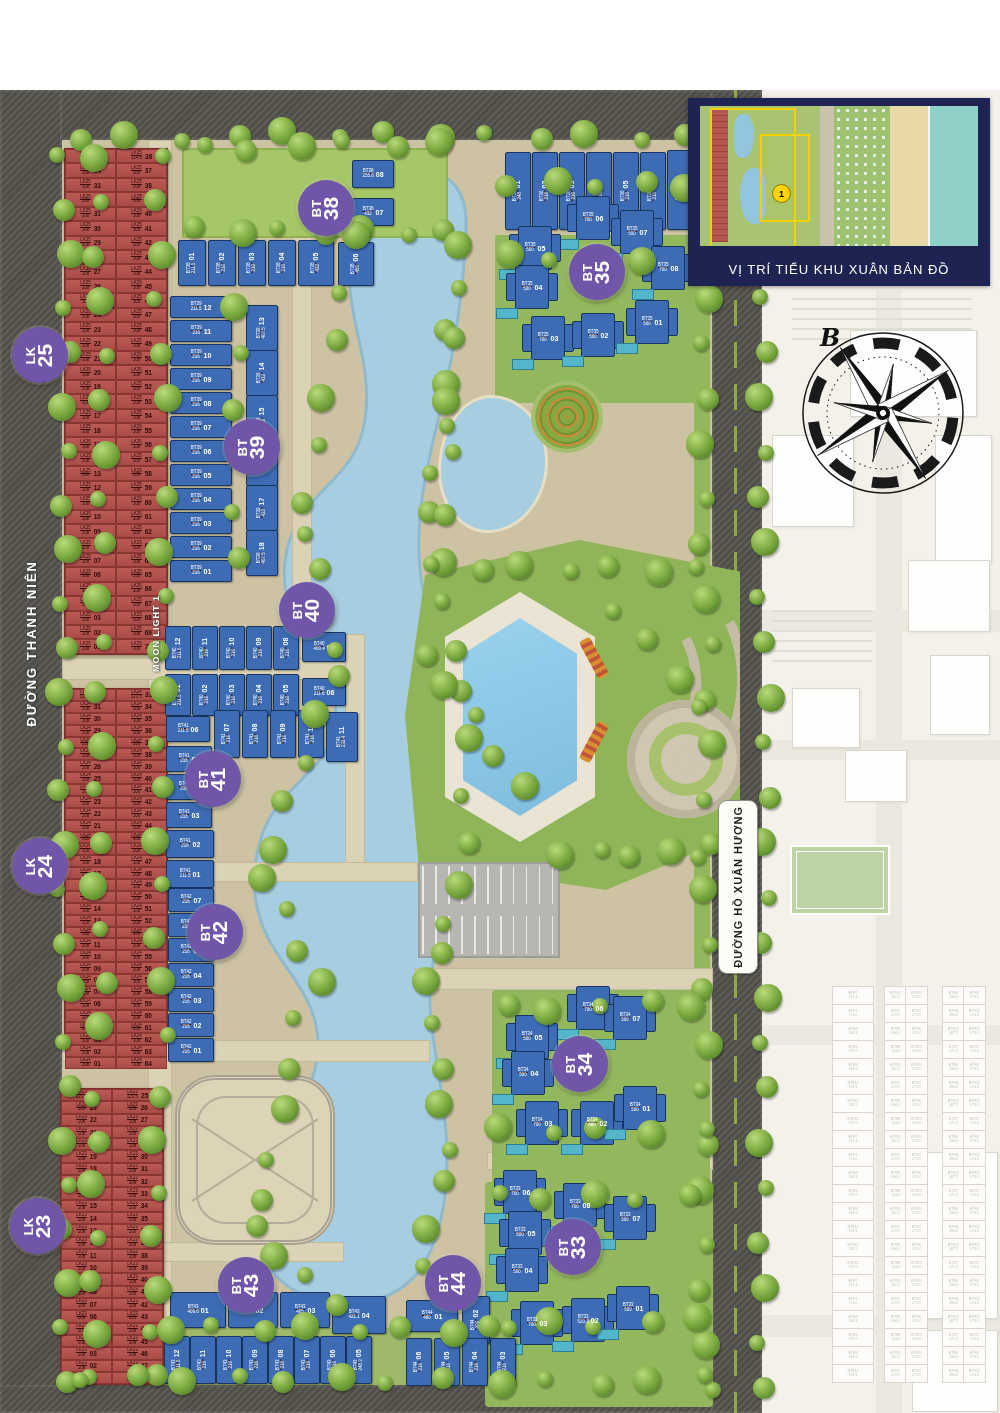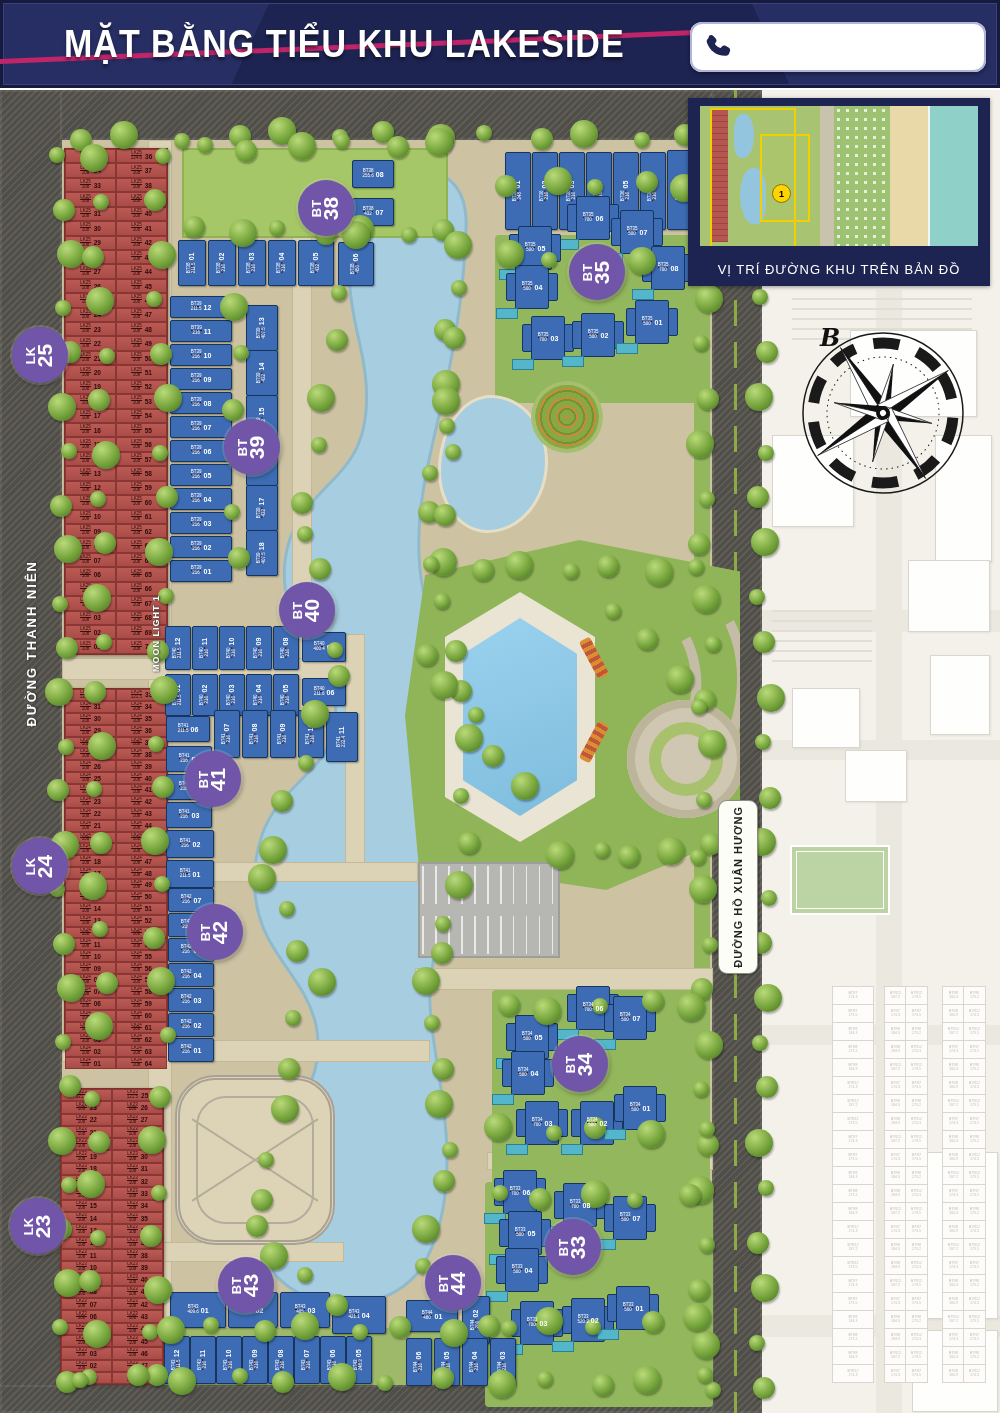--- a/index.html
+++ b/index.html
@@ -2507,27 +2507,17 @@
         <div class="im" style="left:34px;top:8px;width:20px;height:44px;background:#93c6de;border-radius:45% 55% 60% 40%"></div>
         <div class="im" style="left:40px;top:62px;width:26px;height:56px;background:#93c6de;border-radius:55% 45% 40% 60%"></div>
         <div class="im" style="left:10px;top:2px;width:82px;height:136px;border:2.5px solid #f2d000"></div>
         <div class="im" style="left:60px;top:28px;width:46px;height:84px;border:2.5px solid #f2d000;background:rgba(240,220,0,.05)"></div>
         <div class="im" style="left:120px;top:0;width:14px;height:140px;background:#c9c2ac"></div>
         <div class="im" style="left:134px;top:0;width:56px;height:140px;background:#9dc271;background-image:radial-gradient(#e8eedd 1.5px,rgba(0,0,0,0) 1.5px);background-size:9px 9px"></div>
         <div class="im" style="left:190px;top:0;width:38px;height:140px;background:#ead9a8"></div>
         <div class="im" style="left:228px;top:0;width:50px;height:140px;background:#8fd0c8;border-left:2px solid rgba(255,255,255,.85)"></div>
         <div class="im" style="left:72px;top:78px;width:17px;height:17px;border-radius:50%;background:#ffd400;border:1px solid #8a7500;display:flex;align-items:center;justify-content:center;font-size:9px;font-weight:bold">1</div>
       </div>
-      <div class="inset-cap">VỊ TRÍ ĐƯỜNG KHU TRÊN BẢN ĐỒ</div>
+      <div class="inset-cap">VỊ TRÍ TIỂU KHU XUÂN BẢN ĐỒ</div>
     </div>
   </div>
 
-  <header class="hdr">
-    <div class="hdr-stripe"></div>
-    <h1>MẶT BẰNG TIỂU KHU LAKESIDE</h1>
-    <div class="phone-pill">
-      <svg width="32" height="32" viewBox="0 0 24 24">
-        <path fill="#1e2452" d="M6.8 2.6c1-.5 2.2-.2 2.9.7l1.5 2.1c.6.9.5 2.1-.3 2.9l-.9.9c.5 1.5 2.4 3.4 3.9 3.9l.9-.9c.8-.8 2-.9 2.9-.3l2.1 1.5c.9.7 1.2 1.9.7 2.9l-.8 1.6c-.5 1-1.6 1.6-2.7 1.4C10 18.6 5.4 14 4.2 7.3 4 6.2 4.6 5.1 5.6 4.6z"></path>
-      </svg>
-      <span class="phone-num"></span>
-    </div>
-  </header>
 </div>
 
 </body></html>

